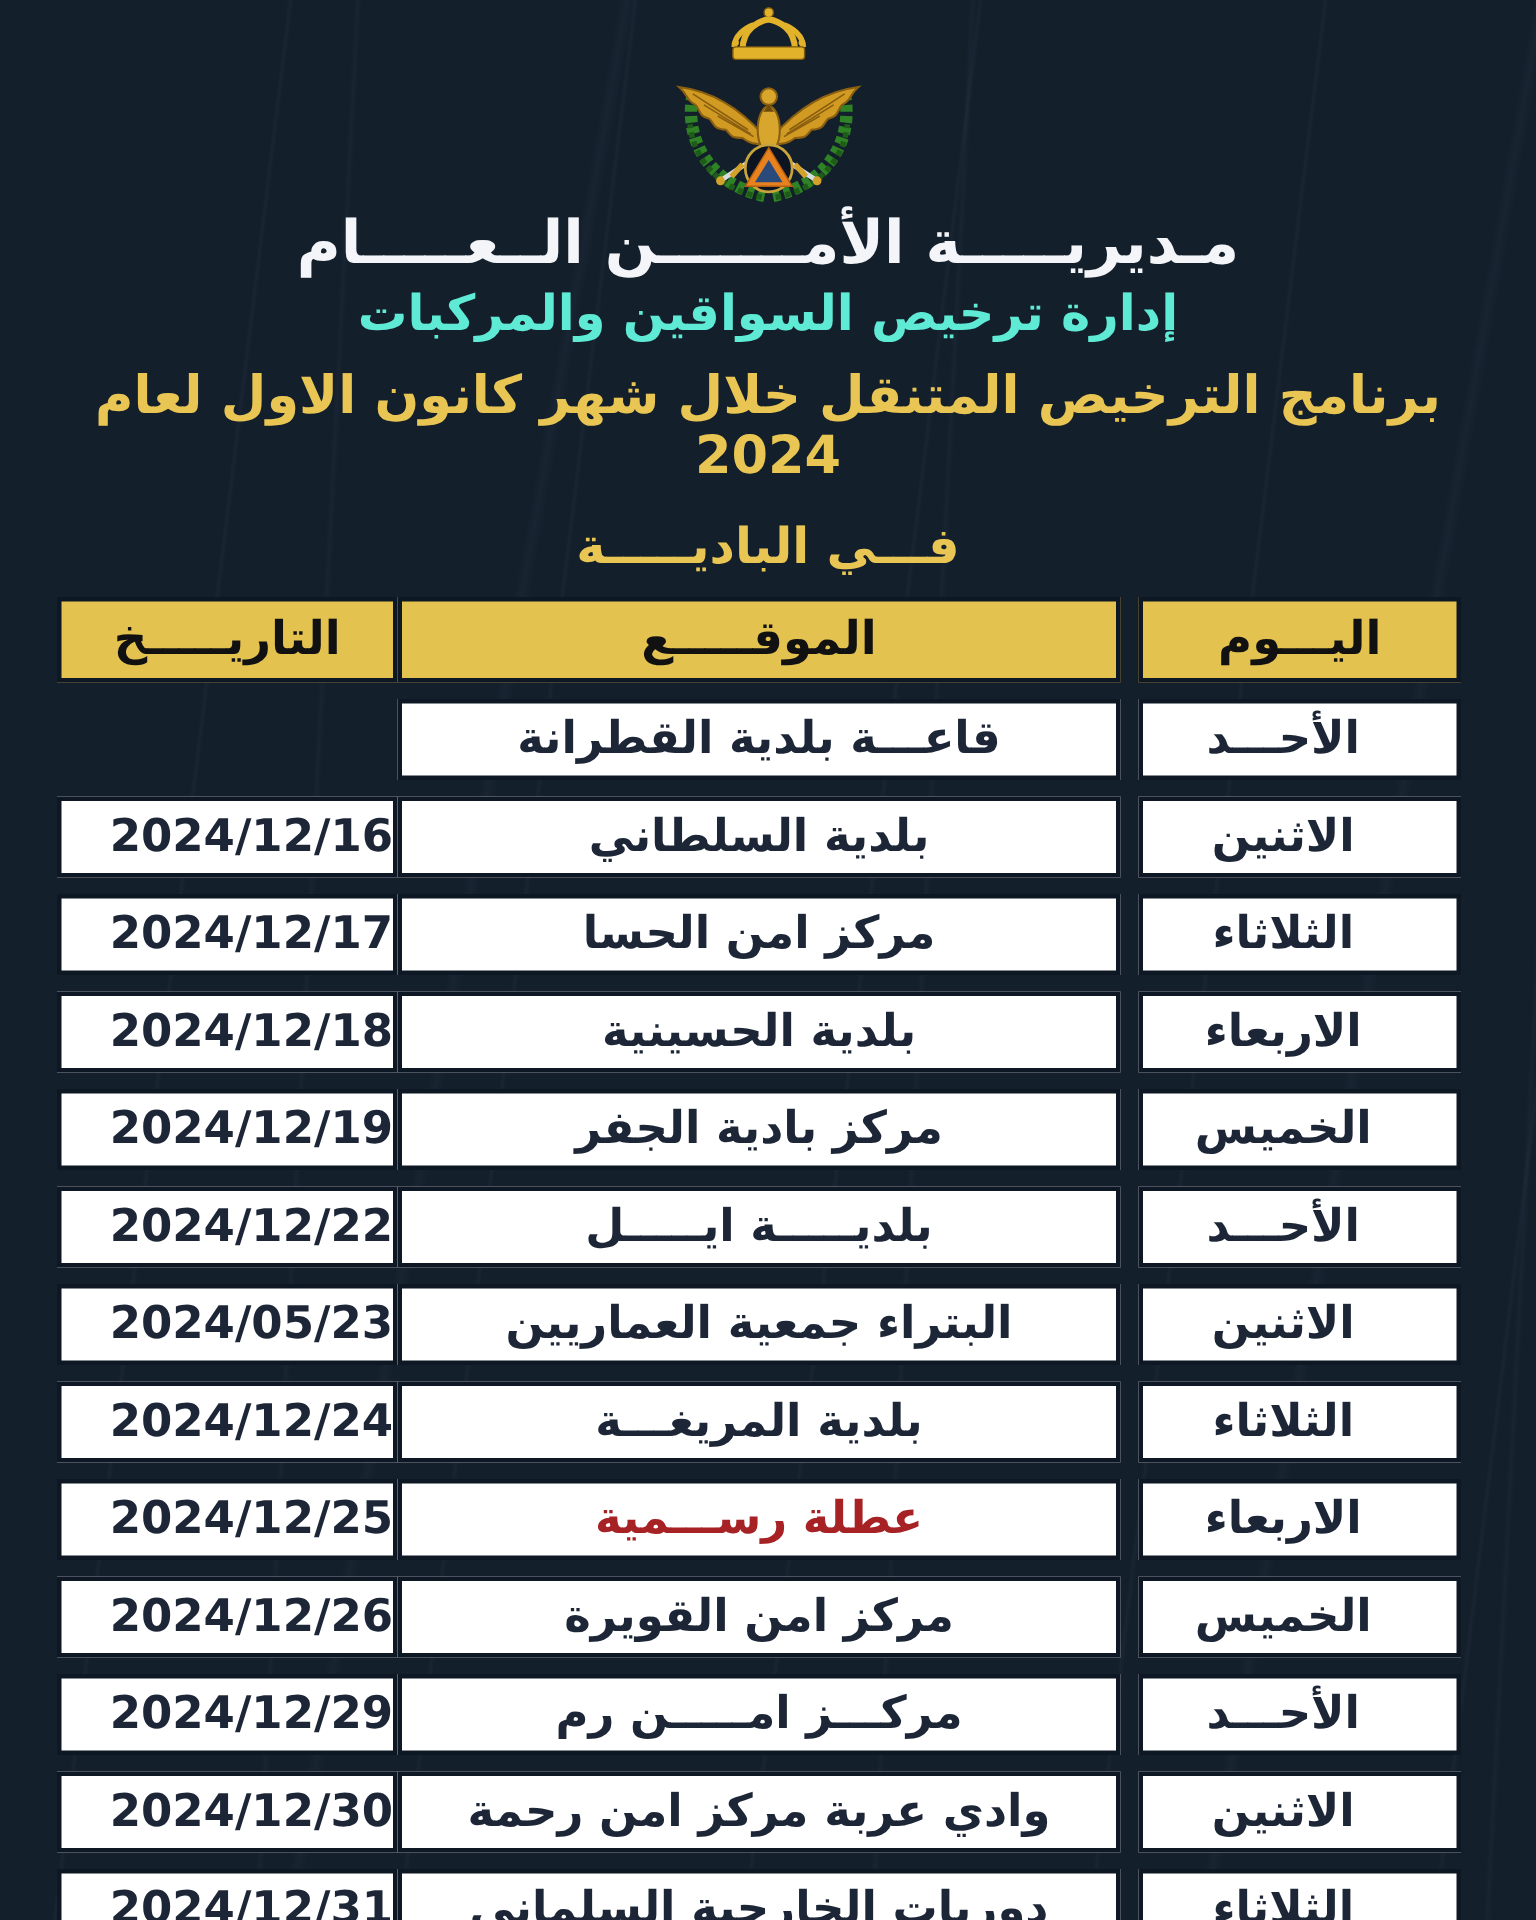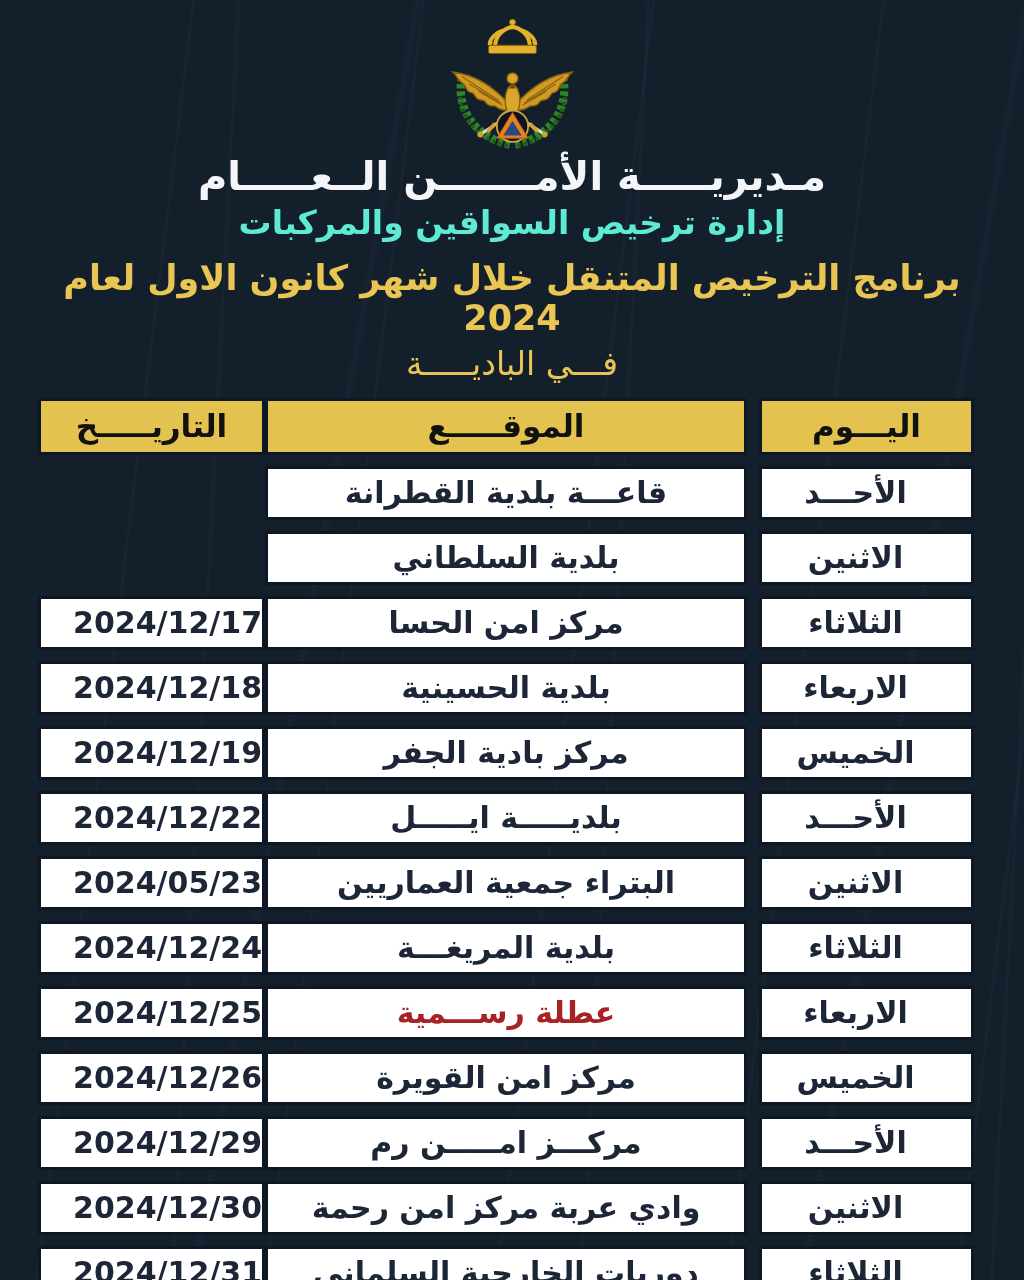--- a/index.html
+++ b/index.html
@@ -11,21 +11,20 @@
     background-image:
       linear-gradient(97deg, transparent 49.5%, rgba(110,130,160,.06) 50%, transparent 50.6%),
       linear-gradient(93deg, transparent 49.5%, rgba(110,130,160,.05) 50%, transparent 50.6%),
       linear-gradient(100deg, transparent 49.4%, rgba(110,130,160,.05) 50%, transparent 50.7%);
     background-size:230px 100%,410px 100%,610px 100%;
   }
   .page{width:1024px;height:1280px;direction:rtl;}
 
   .top{
     text-align:center;
-    padding-top:14px;
   }
   .emblem{display:flex;justify-content:center;height:138px;}
   .org-title{
     margin:2px 0 0 0;
     color:#f3f5f8;
     font-size:40px;font-weight:bold;
     line-height:1.1;
     letter-spacing:0px;
   }
   .dept-title{
@@ -34,23 +33,23 @@
     font-size:33px;font-weight:bold;
     line-height:1.15;
   }
   .program-title{
     margin:16px 30px 0 30px;
     color:#e9c654;
     font-size:35px;font-weight:bold;
     line-height:1.15;
   }
   .program-subtitle{
-    margin:8px 0 0 0;
+    margin:22px 0 0 0;
     color:#e9c654;
-    font-size:33px;font-weight:normal;
+    font-size:33px;font-weight:bold;
     line-height:1.1;
   }
 
   .table{
     margin:15px 38px 0 38px;
     width:948px;
   }
   .row{
     display:flex;
     margin-bottom:11px;
@@ -154,20 +153,23 @@
     </div>
   </div>
 
   <div class="row">
     <div class="cell day">
       <span>الاثنين</span>
     </div>
     <div class="cell loc">
       <span>بلدية السلطاني</span>
     </div>
+    <div class="cell date">
+      <span>2024/12/16</span>
+    </div>
   </div>
 
   <div class="row">
     <div class="cell day">
       <span>الثلاثاء</span>
     </div>
     <div class="cell loc">
       <span>مركز امن الحسا</span>
     </div>
     <div class="cell date">

